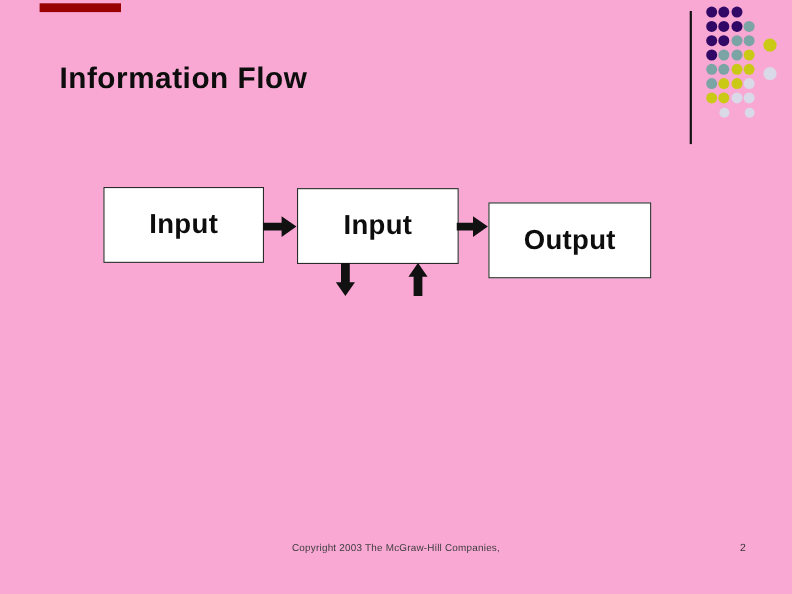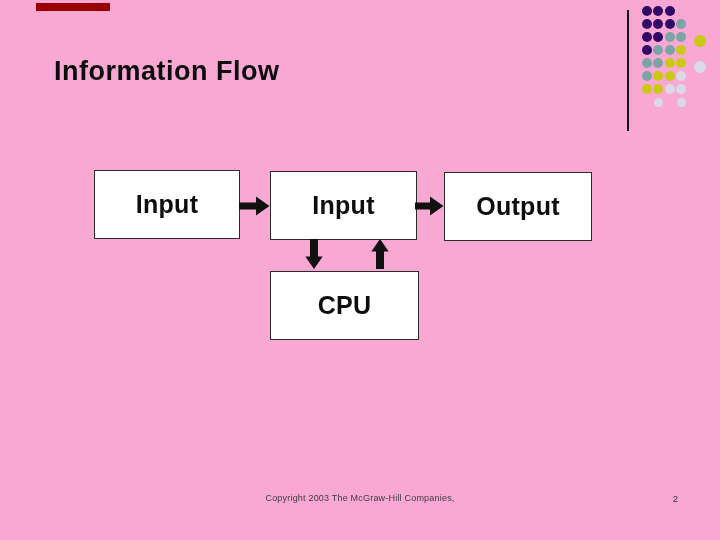--- a/index.html
+++ b/index.html
@@ -15,21 +15,21 @@
   .deco-line{position:absolute;left:627px;top:10px;width:2px;height:121px;background:#111;}
   .dot{position:absolute;border-radius:50%;}
   .diagram{position:absolute;left:0;top:0;width:720px;height:540px;}
   .box{
     position:absolute;background:#ffffff;border:1.4px solid #2b2b2b;
     display:flex;align-items:center;justify-content:center;
     font-weight:bold;font-size:25px;color:#0d0d0d;letter-spacing:0.3px;
   }
   .box-input {left:94px; top:170px;width:144px;height:67px;}
   .box-memory{left:270px;top:171px;width:145px;height:67px;}
-  .box-output{left:444px;top:172px;width:146px;height:67px;}
+  .box-output{left:444px;top:184px;width:146px;height:67px;}
   .box-cpu   {left:270px;top:271px;width:147px;height:67px;}
   .arrow{position:absolute;}
   .arrow-1{left:239px;top:196px;}
   .arrow-2{left:415px;top:196px;}
   .arrow-3{left:305px;top:239px;}
   .arrow-4{left:371px;top:239px;}
   .footer-copyright{
     position:absolute;left:0;top:492px;width:720px;text-align:center;
     font-size:9px;line-height:13px;color:#3d3d3d;letter-spacing:0.2px;
   }
@@ -90,23 +90,20 @@
     </div>
 
     <div class="box box-memory">
       <span>Input</span>
     </div>
 
     <div class="box box-output">
       <span>Output</span>
     </div>
 
-    <div class="box box-cpu">
-      <span>CPU</span>
-    </div>
 
     <svg class="arrow arrow-1" width="31" height="20" viewBox="0 0 31 20">
       <polygon points="0,6.5 17,6.5 17,0.5 30.5,10 17,19.5 17,13.5 0,13.5" fill="#111"></polygon>
     </svg>
 
     <svg class="arrow arrow-2" width="29" height="20" viewBox="0 0 29 20">
       <polygon points="0,6.5 15,6.5 15,0.5 28.5,10 15,19.5 15,13.5 0,13.5" fill="#111"></polygon>
     </svg>
 
     <svg class="arrow arrow-3" width="18" height="30" viewBox="0 0 18 30">

